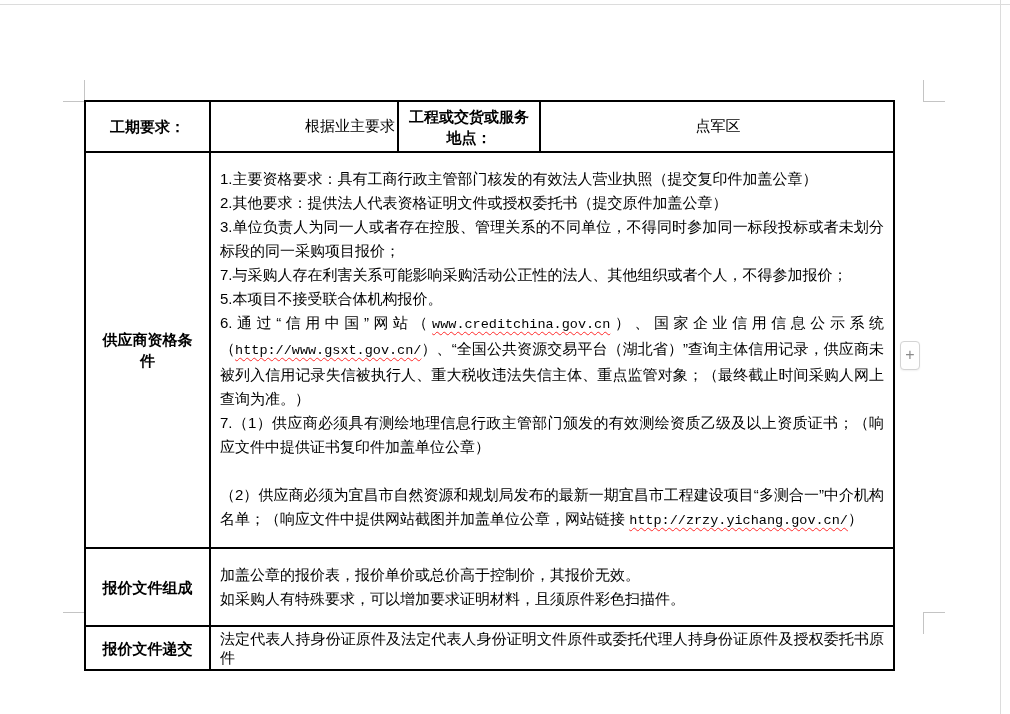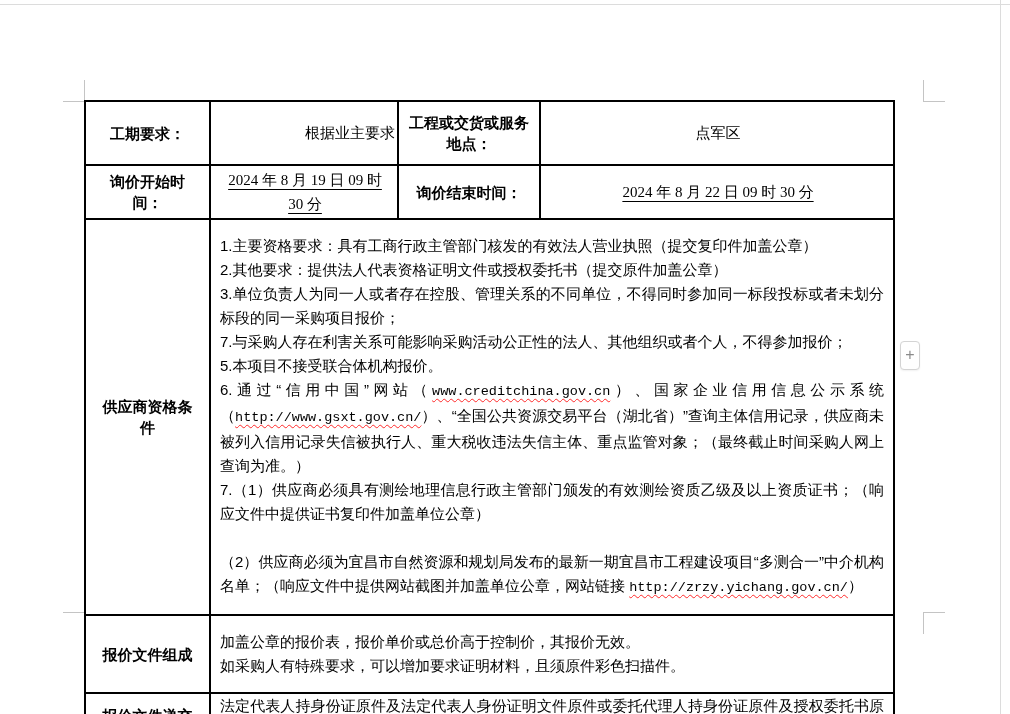--- a/index.html
+++ b/index.html
@@ -106,31 +106,25 @@
   <div class="crop br"></div>
 
   <table class="doc-table">
     <colgroup>
       <col style="width:125px">
       <col style="width:188px">
       <col style="width:142px">
       <col style="width:354px">
     </colgroup>
     <tbody>
-      <tr style="height:64px">
+      <tr style="height:51px">
         <td class="lbl">工期要求：</td>
         <td class="val right">根据业主要求</td>
         <td class="lbl">工程或交货或服务地点：</td>
         <td class="val center">点军区</td>
-      </tr>
-      <tr style="height:50px">
-        <td class="lbl">询价开始时间：</td>
-        <td class="val center date">2024 年 8 月 19 日 09 时 30 分</td>
-        <td class="lbl">询价结束时间：</td>
-        <td class="val center date">2024 年 8 月 22 日 09 时 30 分</td>
       </tr>
       <tr style="height:330px">
         <td class="lbl">供应商资格条件</td>
         <td class="content" colspan="3">
           <p><span>1.主要资格要求：具有工商行政主管部门核发的有效法人营业执照（提交复印件加盖公章）</span></p>
           <p><span>2.其他要求：提供法人代表资格证明文件或授权委托书（提交原件加盖公章）</span></p>
           <p><span>3.单位负责人为同一人或者存在控股、管理关系的不同单位，不得同时参加同一标段投标或者未划分标段的同一采购项目报价；</span></p>
           <p><span>7.与采购人存在利害关系可能影响采购活动公正性的法人、其他组织或者个人，不得参加报价；</span></p>
           <p><span>5.本项目不接受联合体机构报价。</span></p>
           <p><span>6.通过“信用中国”网站（</span><span class="seg-url">www.creditchina.gov.cn</span><span>）、国家企业信用信息公示系统（</span><span class="seg-url">http://www.gsxt.gov.cn/</span><span>）、“全国公共资源交易平台（湖北省）”查询主体信用记录，供应商未被列入信用记录失信被执行人、重大税收违法失信主体、重点监管对象；（最终截止时间采购人网上查询为准。）</span></p>

